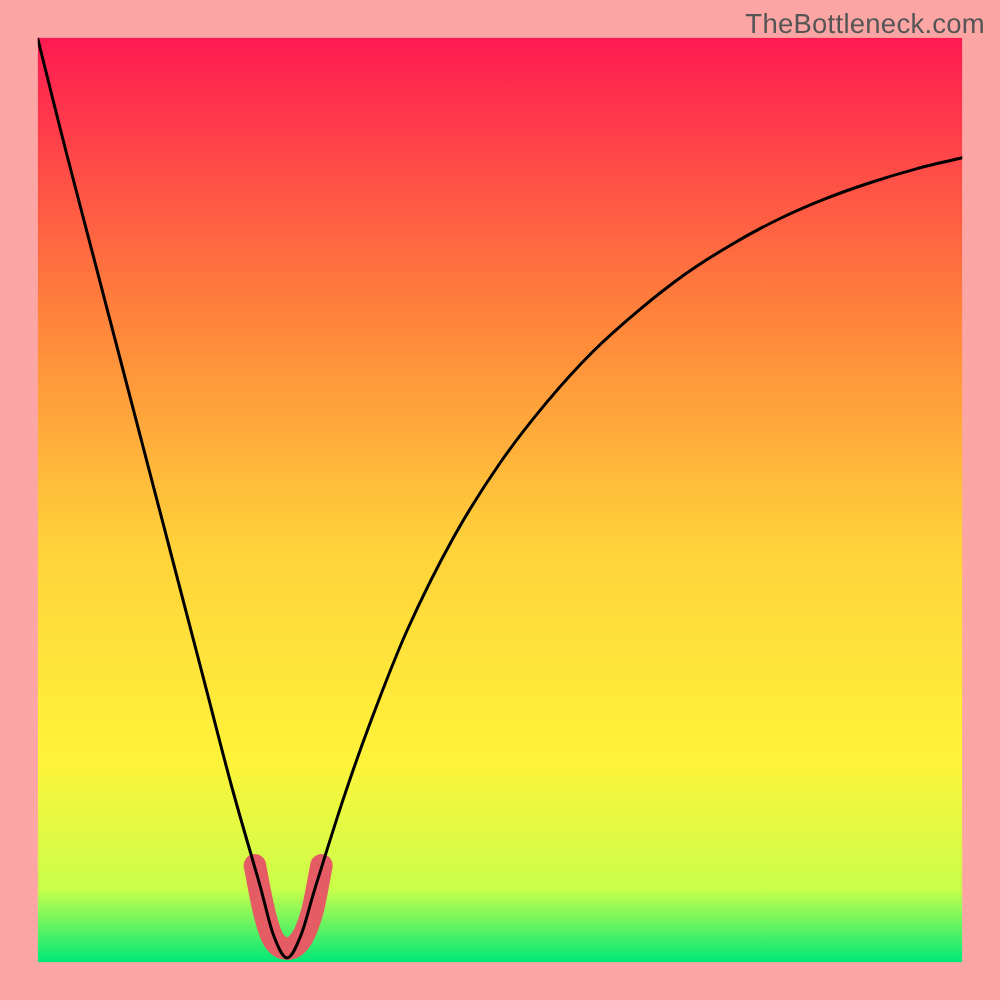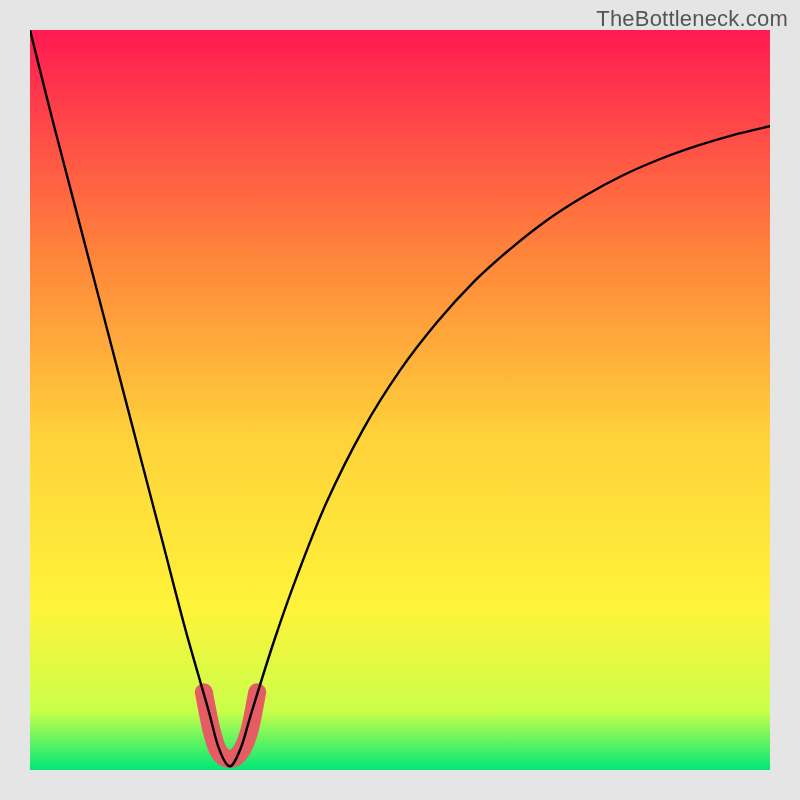--- a/index.html
+++ b/index.html
@@ -1,21 +1,21 @@
 <!DOCTYPE html>
 <html><head>
 <meta charset="utf-8">
 <style>
   * { margin: 0; padding: 0; box-sizing: border-box; }
   html, body { width: 800px; height: 800px; overflow: hidden; background: #000; }
   .frame {
     position: absolute;
     left: 0; top: 0;
     width: 800px; height: 800px;
-    background: #e5e5e5;
+    background: #fca5a5;
   }
   .plot {
     position: absolute;
     left: 30px;
     top: 30px;
     width: 740px;
     height: 740px;
     overflow: hidden;
   }
   .watermark {

